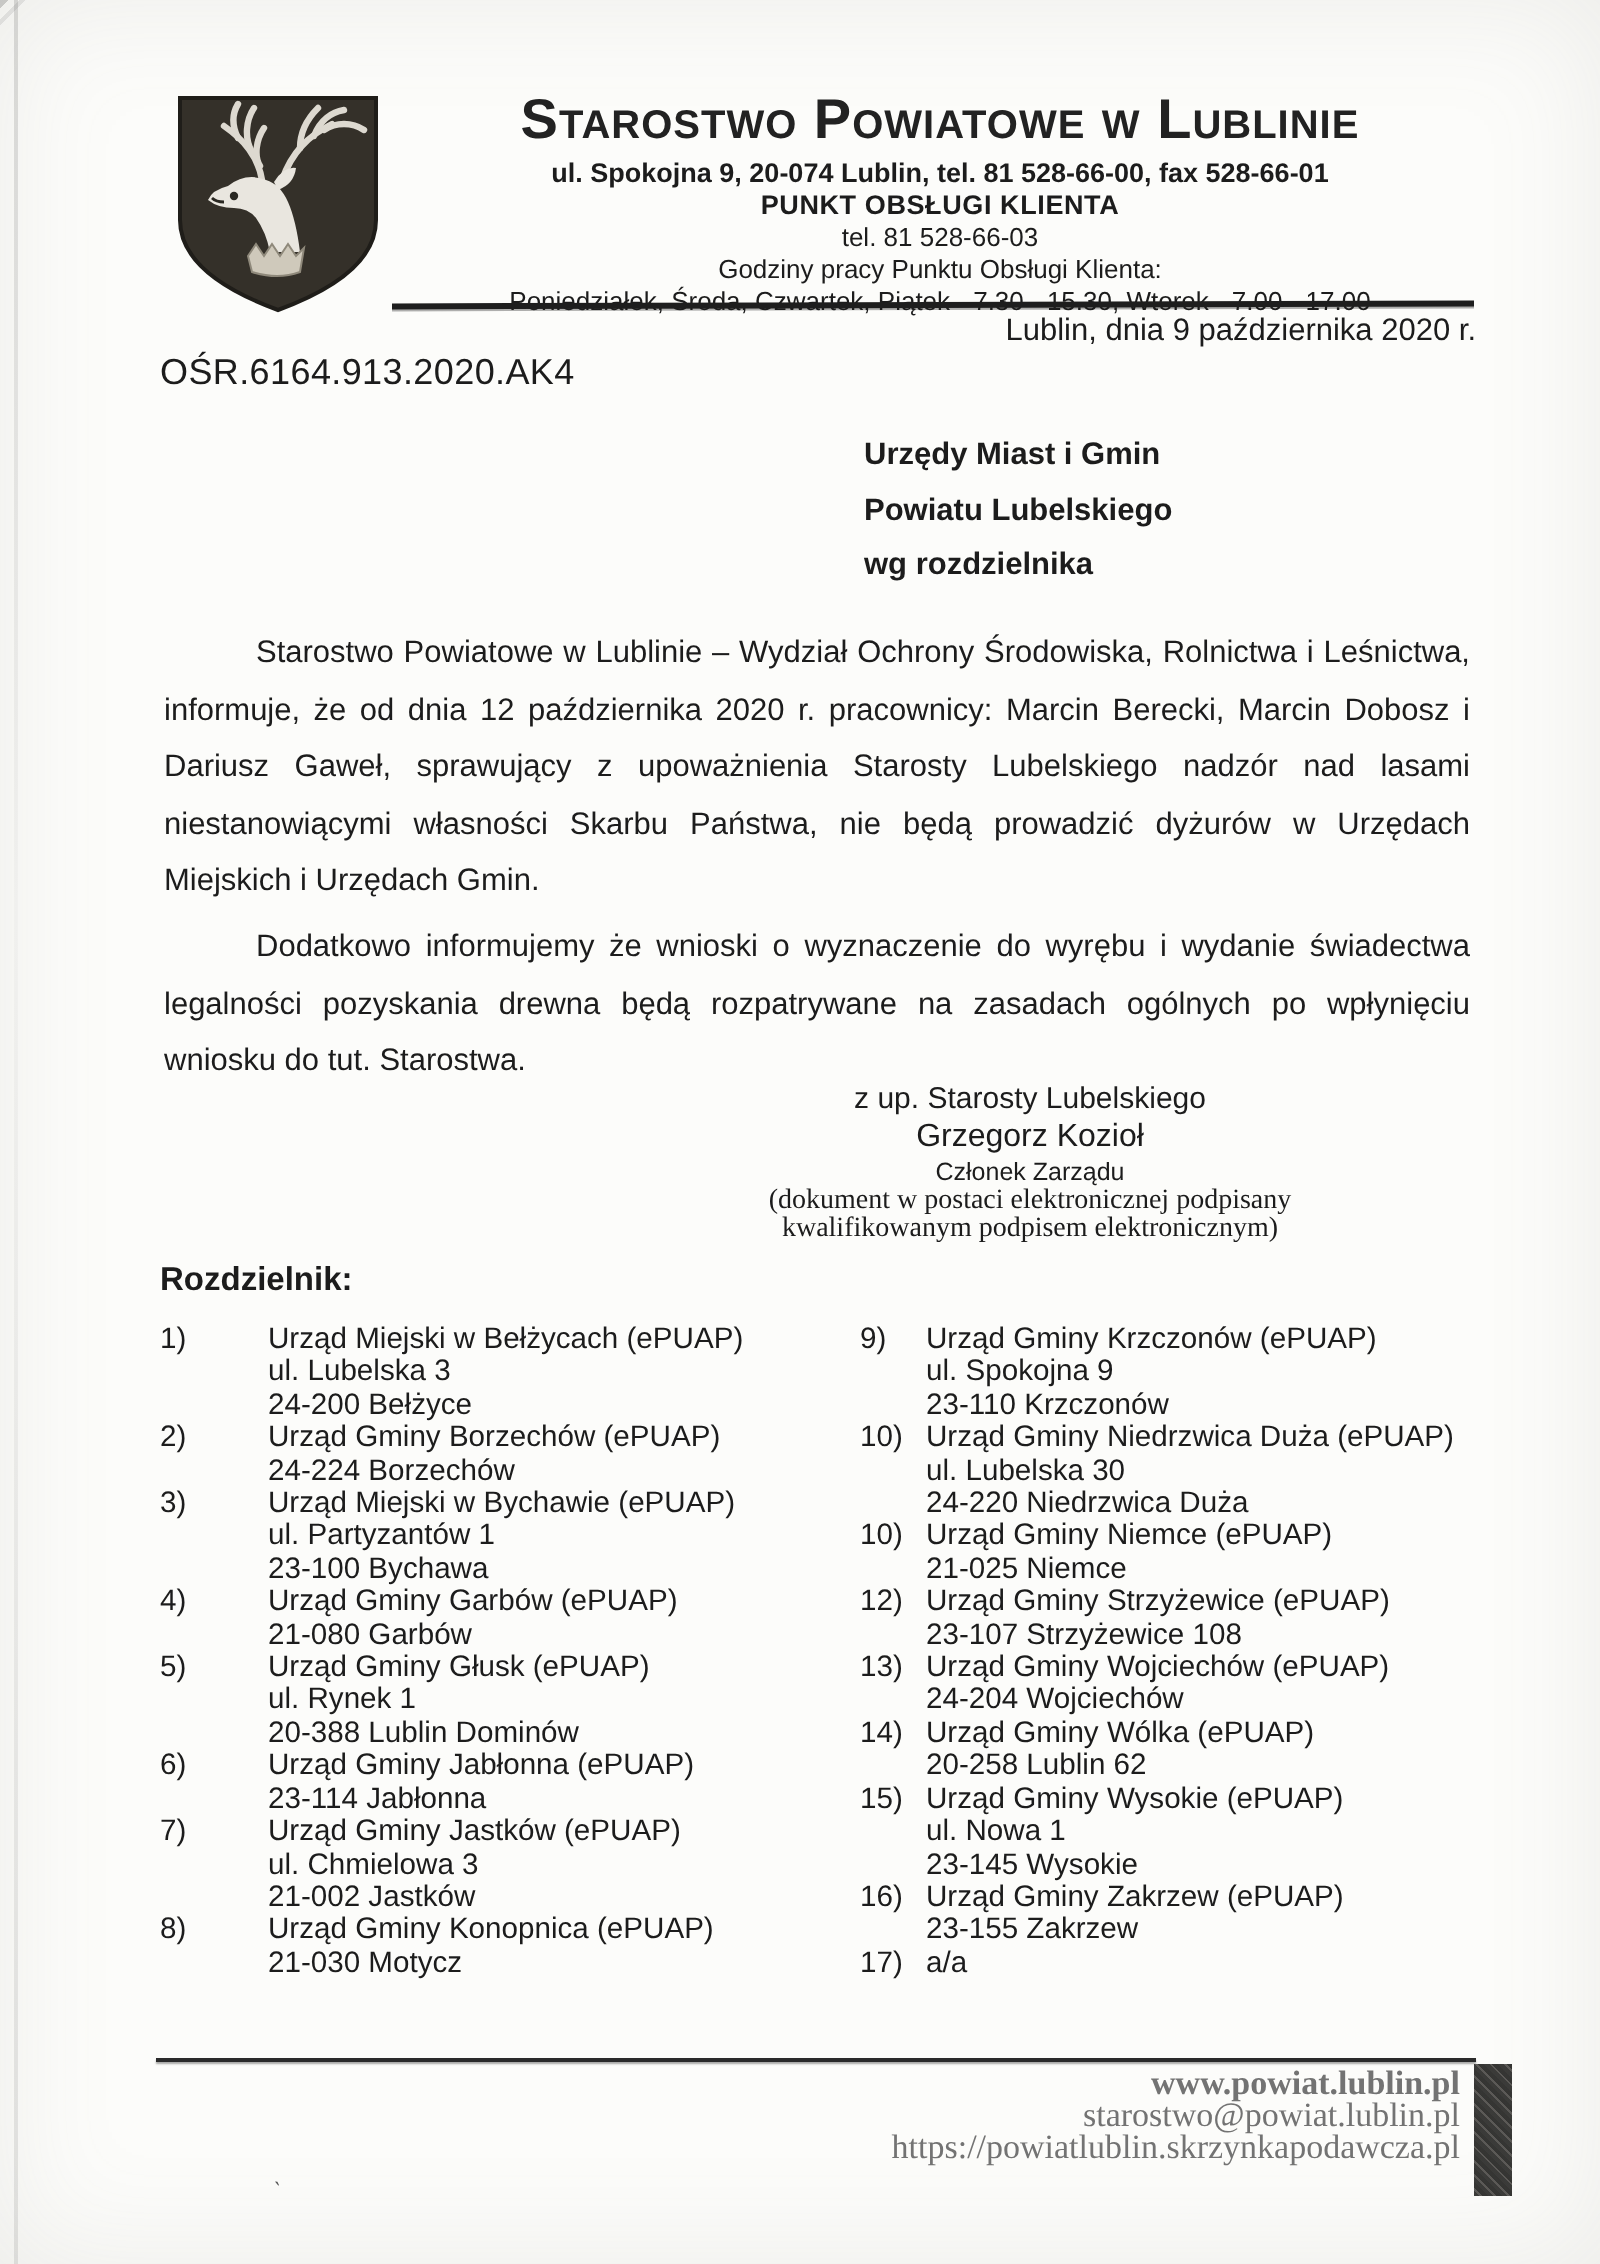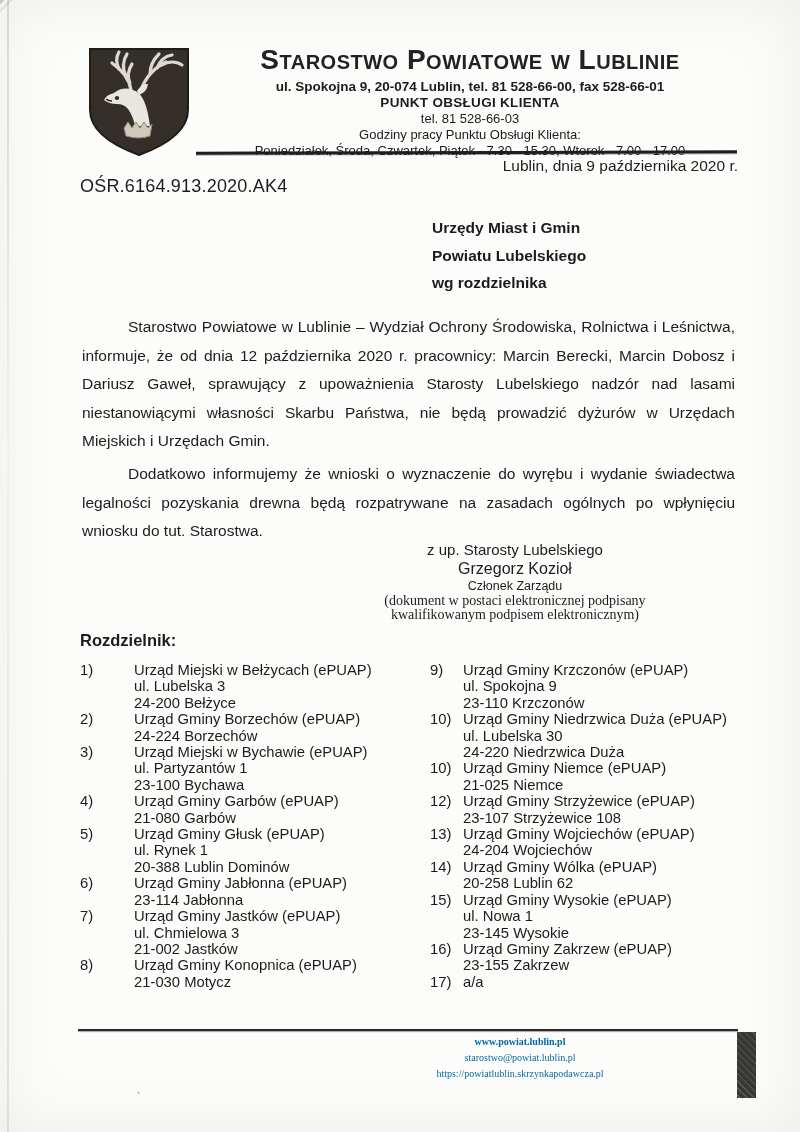--- a/index.html
+++ b/index.html
@@ -71,23 +71,23 @@
   .dn{flex:0 0 54px;}
   .dist-col.right .dn{flex:0 0 33px;}
   .dl{flex:1;}
   .ln{display:block;}
 
   .footer-rule{
     position:absolute;left:78px;top:1029px;width:660px;height:2px;
     background:#2a2a2a;box-shadow:0 1px 1px rgba(40,40,40,.4);
   }
   .footer{
-    position:absolute;right:70px;top:1034px;width:420px;text-align:center;
+    position:absolute;right:70px;top:1034px;width:420px;text-align:right;
     font-family:"Liberation Serif","DejaVu Serif",serif;
-    font-size:10px;line-height:16px;color:#0369a1;
+    font-size:17px;line-height:16px;color:#737373;
   }
   .footer .site{font-weight:bold;}
   .footer-bar{
     position:absolute;right:44px;top:1032px;width:19px;height:66px;
     background:repeating-linear-gradient(45deg,#2a2a28 0 2px,#4d4b48 2px 3px,#242422 3px 5px);
     opacity:.92;
   }
   .small-mark{position:absolute;left:136px;top:1090px;font-size:11px;color:#555;transform:rotate(12deg);}
 </style>
 </head>

